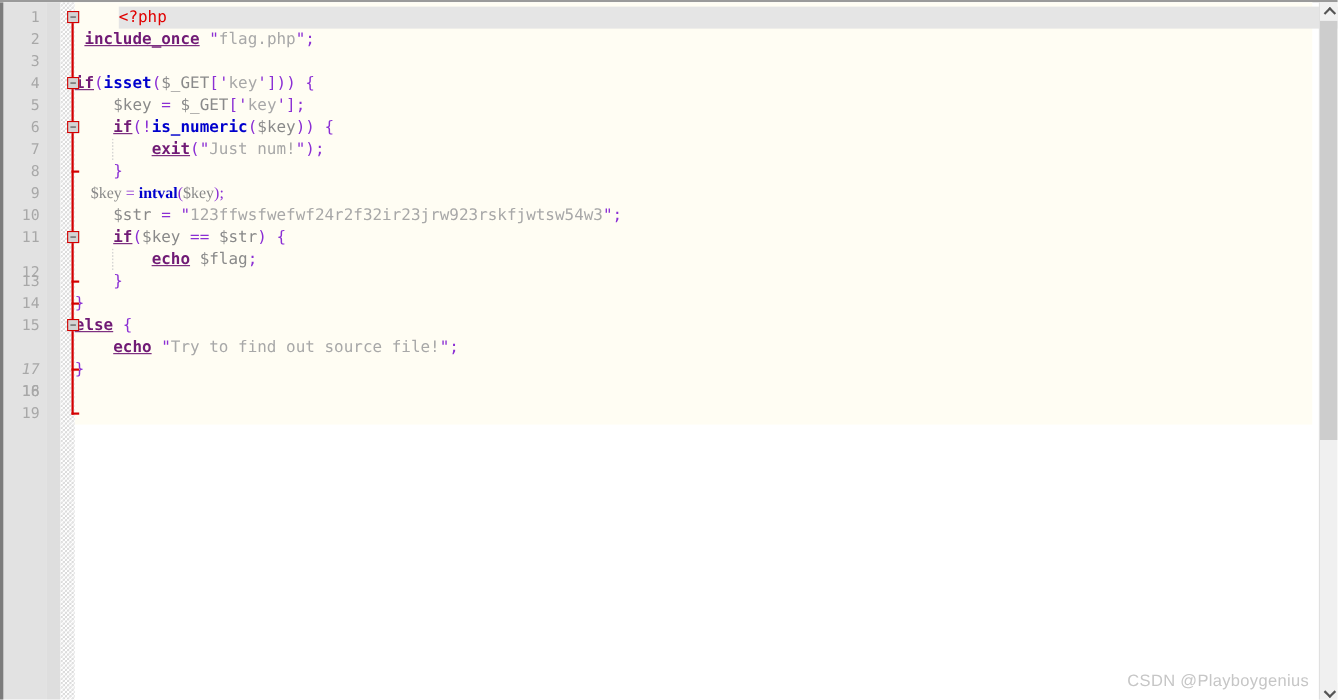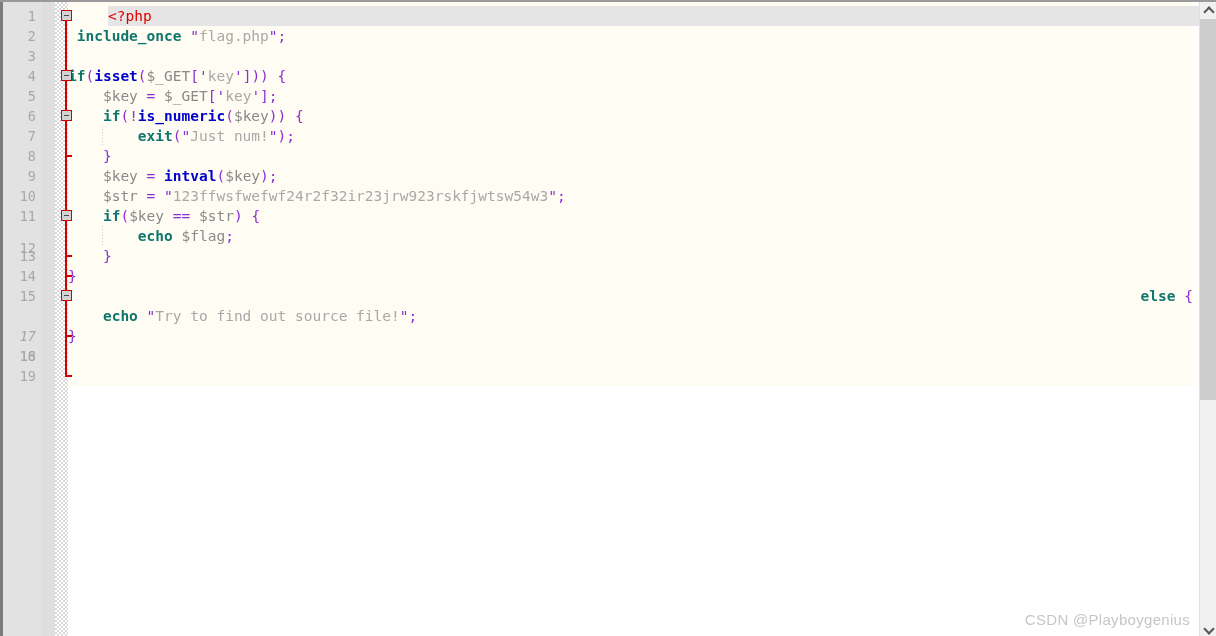--- a/index.html
+++ b/index.html
@@ -96,21 +96,21 @@
     white-space: pre;
     font-family: "DejaVu Sans Mono", "Liberation Mono", monospace;
     color: #333333;
   }
   .code-line.current {
     background: #e5e5e5;
     margin-left: 40px;
   }
 
   
-  .tok-kw   { color: #0f766e; font-weight: bold; }
+  .tok-kw   { color: #701a75; font-weight: bold; text-decoration: underline; }
   .tok-fn   { color: #0000cd; font-weight: bold; }
   .tok-punc { color: #8b2fd4; }
   .tok-str  { color: #a8a8a8; }
   .tok-var  { color: #8a8a8a; }
   .tok-php  { color: #e00000; }
   .tok-plain{ color: #6f6f6f; }
 
   
   .fold-column {
     position: absolute;
@@ -259,27 +259,27 @@
     <div class="code-bg"></div>
     <div id="codeLines">
         <div class="code-line current" style="top: 4px;"><span class="tok-php">&lt;?php</span></div>
         <div class="code-line" style="top: 24px;"><span class="tok-plain"> </span><span class="tok-kw">include_once</span><span class="tok-plain"> </span><span class="tok-punc">"</span><span class="tok-str">flag.php</span><span class="tok-punc">"</span><span class="tok-punc">;</span></div>
         <div class="code-line" style="top: 44px;"></div>
         <div class="code-line" style="top: 64px;"><span class="tok-kw">if</span><span class="tok-punc">(</span><span class="tok-fn">isset</span><span class="tok-punc">(</span><span class="tok-var">$_GET</span><span class="tok-punc">[</span><span class="tok-punc">'</span><span class="tok-str">key</span><span class="tok-punc">'</span><span class="tok-punc">]</span><span class="tok-punc">))</span><span class="tok-plain"> </span><span class="tok-punc">{</span></div>
         <div class="code-line" style="top: 84px;"><span class="tok-plain">    </span><span class="tok-var">$key</span><span class="tok-plain"> </span><span class="tok-punc">=</span><span class="tok-plain"> </span><span class="tok-var">$_GET</span><span class="tok-punc">[</span><span class="tok-punc">'</span><span class="tok-str">key</span><span class="tok-punc">'</span><span class="tok-punc">]</span><span class="tok-punc">;</span></div>
         <div class="code-line" style="top: 104px;"><span class="tok-plain">    </span><span class="tok-kw">if</span><span class="tok-punc">(</span><span class="tok-punc">!</span><span class="tok-fn">is_numeric</span><span class="tok-punc">(</span><span class="tok-var">$key</span><span class="tok-punc">))</span><span class="tok-plain"> </span><span class="tok-punc">{</span></div>
         <div class="code-line" style="top: 124px;"><span class="tok-plain">        </span><span class="tok-kw">exit</span><span class="tok-punc">(</span><span class="tok-punc">"</span><span class="tok-str">Just num!</span><span class="tok-punc">"</span><span class="tok-punc">)</span><span class="tok-punc">;</span></div>
         <div class="code-line" style="top: 144px;"><span class="tok-plain">    </span><span class="tok-punc">}</span></div>
-        <div class="code-line" style="top: 164px;"><span class="tok-plain">    </span><span class="tok-var">$key</span><span class="tok-plain"> </span><span class="tok-punc">=</span><span class="tok-plain"> </span><span class="tok-fn">intval</span><span class="tok-punc">(</span><span class="tok-var">$key</span><span class="tok-punc">)</span><span class="tok-punc">;</span></div>
+        <div class="code-line" style="top: 164px; font-family: Liberation Serif, serif;"><span class="tok-plain">    </span><span class="tok-var">$key</span><span class="tok-plain"> </span><span class="tok-punc">=</span><span class="tok-plain"> </span><span class="tok-fn">intval</span><span class="tok-punc">(</span><span class="tok-var">$key</span><span class="tok-punc">)</span><span class="tok-punc">;</span></div>
         <div class="code-line" style="top: 184px;"><span class="tok-plain">    </span><span class="tok-var">$str</span><span class="tok-plain"> </span><span class="tok-punc">=</span><span class="tok-plain"> </span><span class="tok-punc">"</span><span class="tok-str">123ffwsfwefwf24r2f32ir23jrw923rskfjwtsw54w3</span><span class="tok-punc">"</span><span class="tok-punc">;</span></div>
         <div class="code-line" style="top: 204px;"><span class="tok-plain">    </span><span class="tok-kw">if</span><span class="tok-punc">(</span><span class="tok-var">$key</span><span class="tok-plain"> </span><span class="tok-punc">==</span><span class="tok-plain"> </span><span class="tok-var">$str</span><span class="tok-punc">)</span><span class="tok-plain"> </span><span class="tok-punc">{</span></div>
         <div class="code-line" style="top: 224px;"><span class="tok-plain">        </span><span class="tok-kw">echo</span><span class="tok-plain"> </span><span class="tok-var">$flag</span><span class="tok-punc">;</span></div>
         <div class="code-line" style="top: 244px;"><span class="tok-plain">    </span><span class="tok-punc">}</span></div>
         <div class="code-line" style="top: 264px;"><span class="tok-punc">}</span></div>
-        <div class="code-line" style="top: 284px; text-align: right;"><span class="tok-kw">else</span><span class="tok-plain"> </span><span class="tok-punc">{</span></div>
+        <div class="code-line" style="top: 284px;"><span class="tok-kw">else</span><span class="tok-plain"> </span><span class="tok-punc">{</span></div>
         <div class="code-line" style="top: 304px;"><span class="tok-plain">    </span><span class="tok-kw">echo</span><span class="tok-plain"> </span><span class="tok-punc">"</span><span class="tok-str">Try to find out source file!</span><span class="tok-punc">"</span><span class="tok-punc">;</span></div>
         <div class="code-line" style="top: 324px;"><span class="tok-punc">}</span></div>
         <div class="code-line" style="top: 344px;"></div>
         <div class="code-line" style="top: 364px;"></div>
       </div>
     <div id="indentGuides">
         <div class="indent-guide" style="left: 34px; top: 124px; height: 20px;"></div>
         <div class="indent-guide" style="left: 34px; top: 224px; height: 20px;"></div>
       </div>
   </div>

